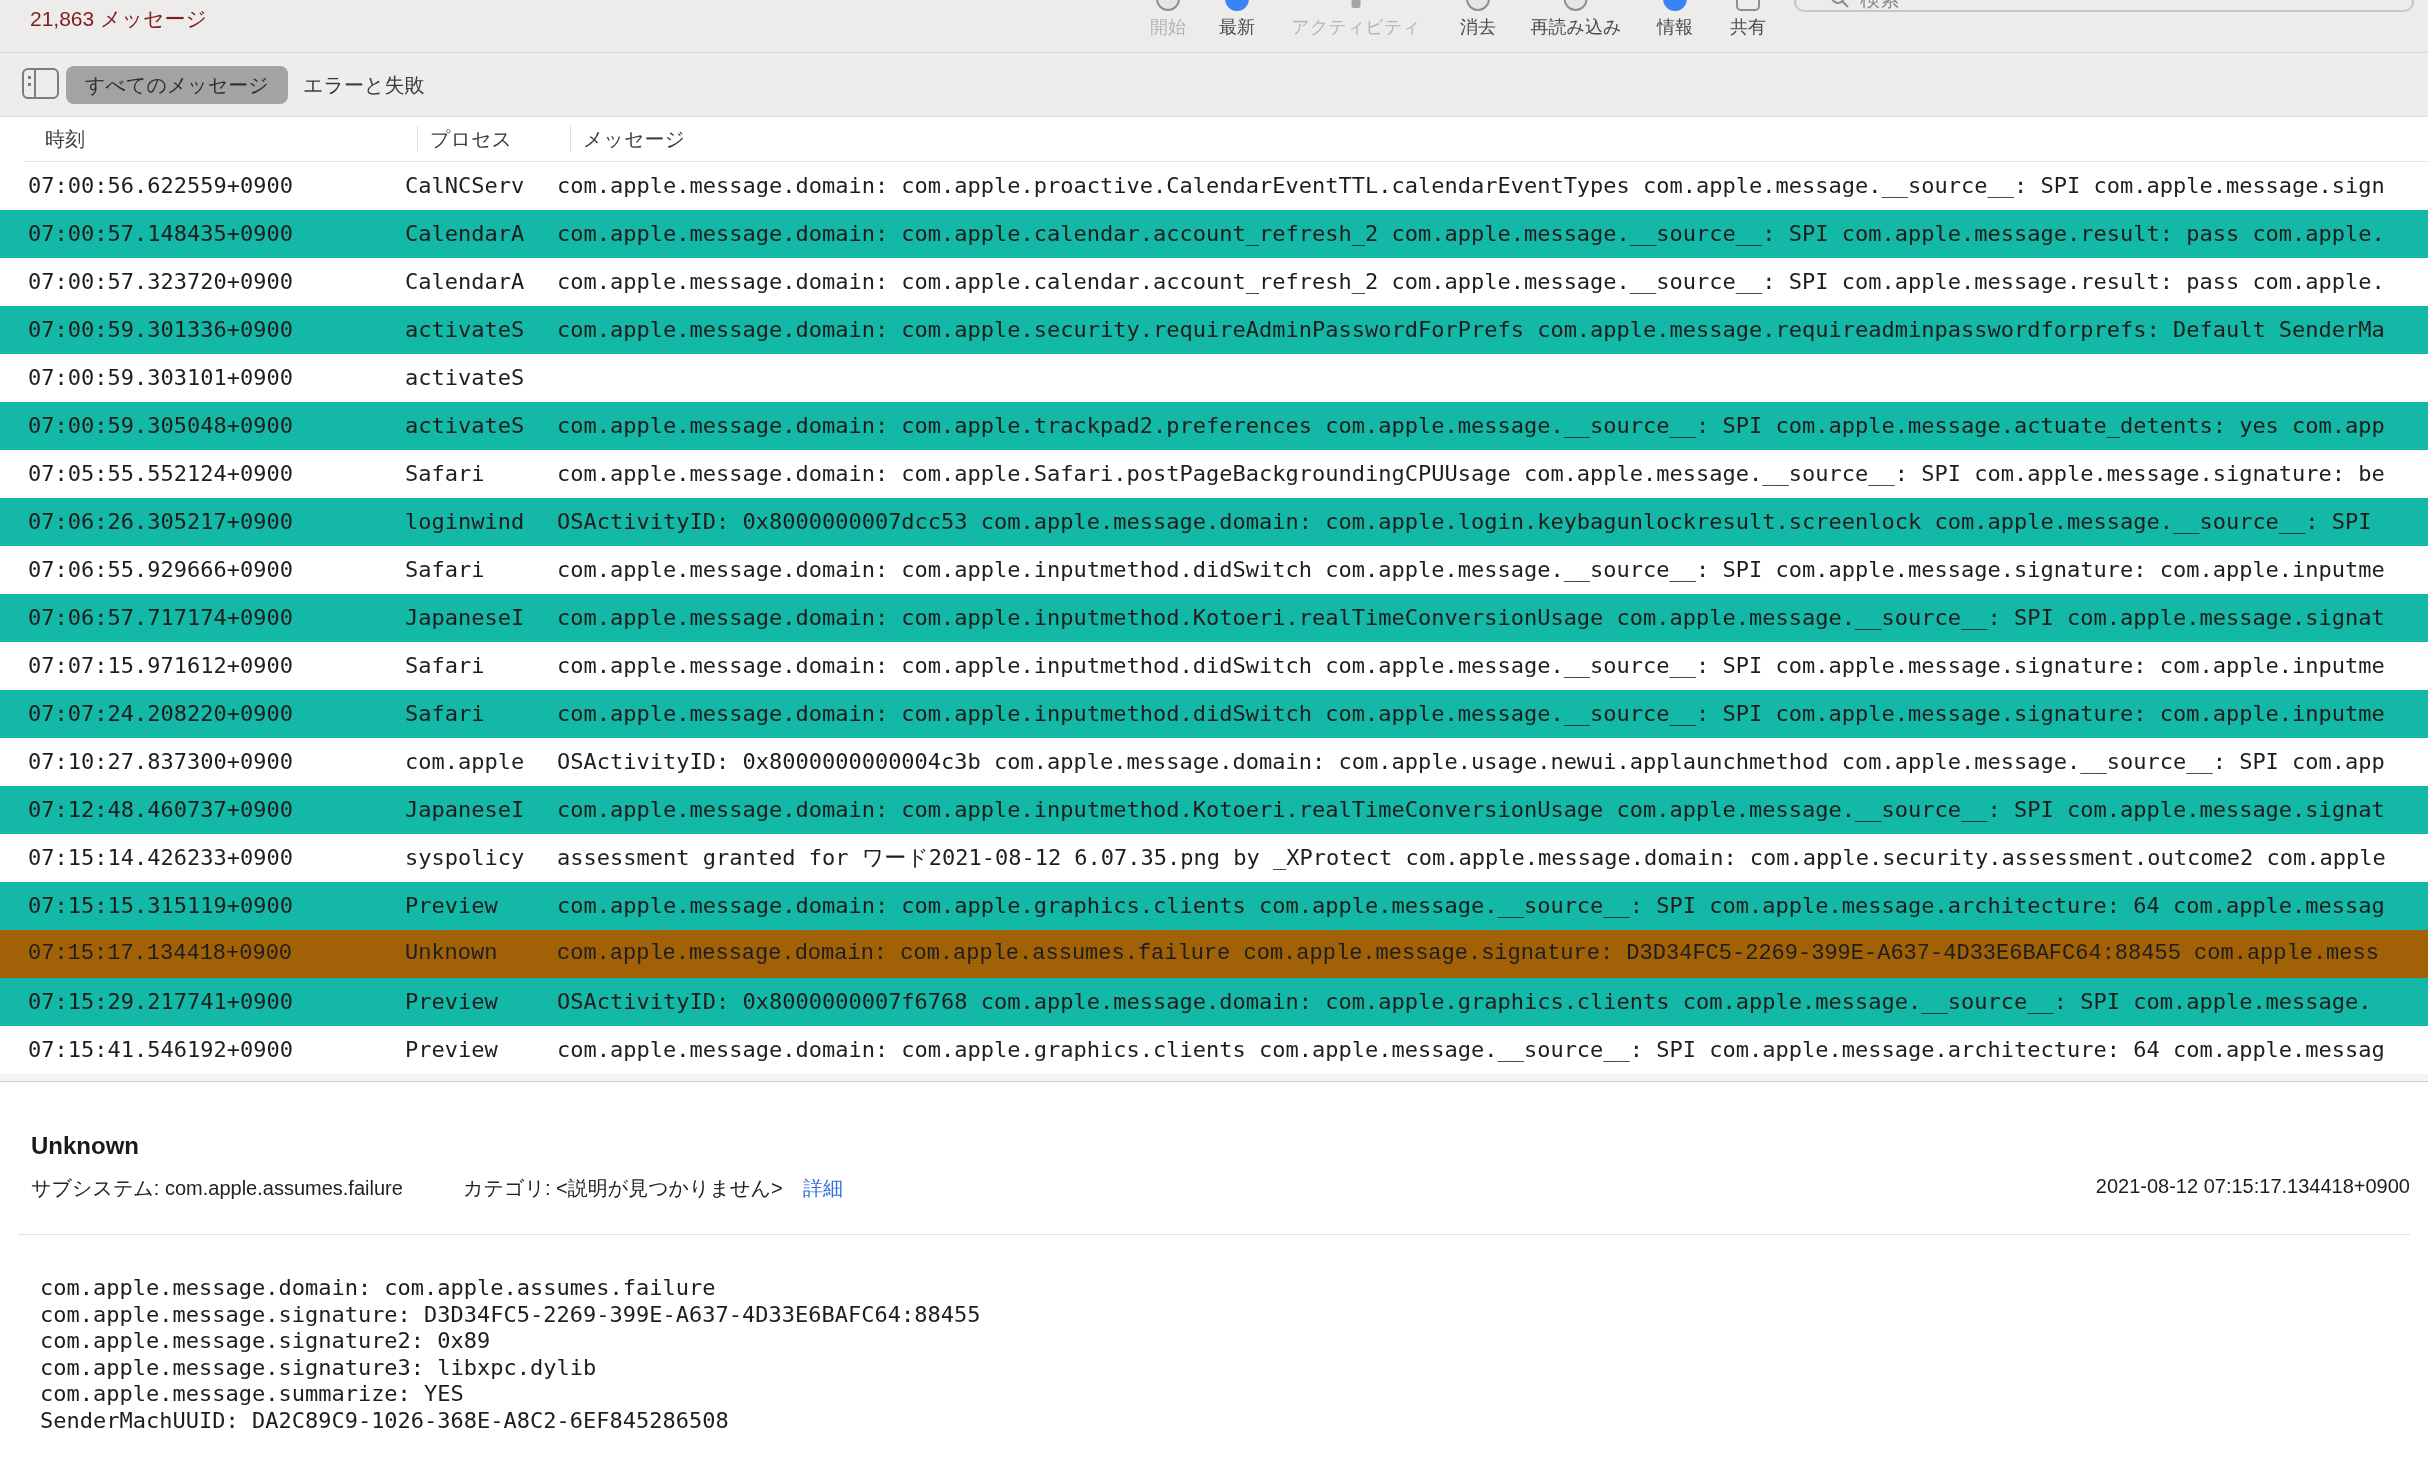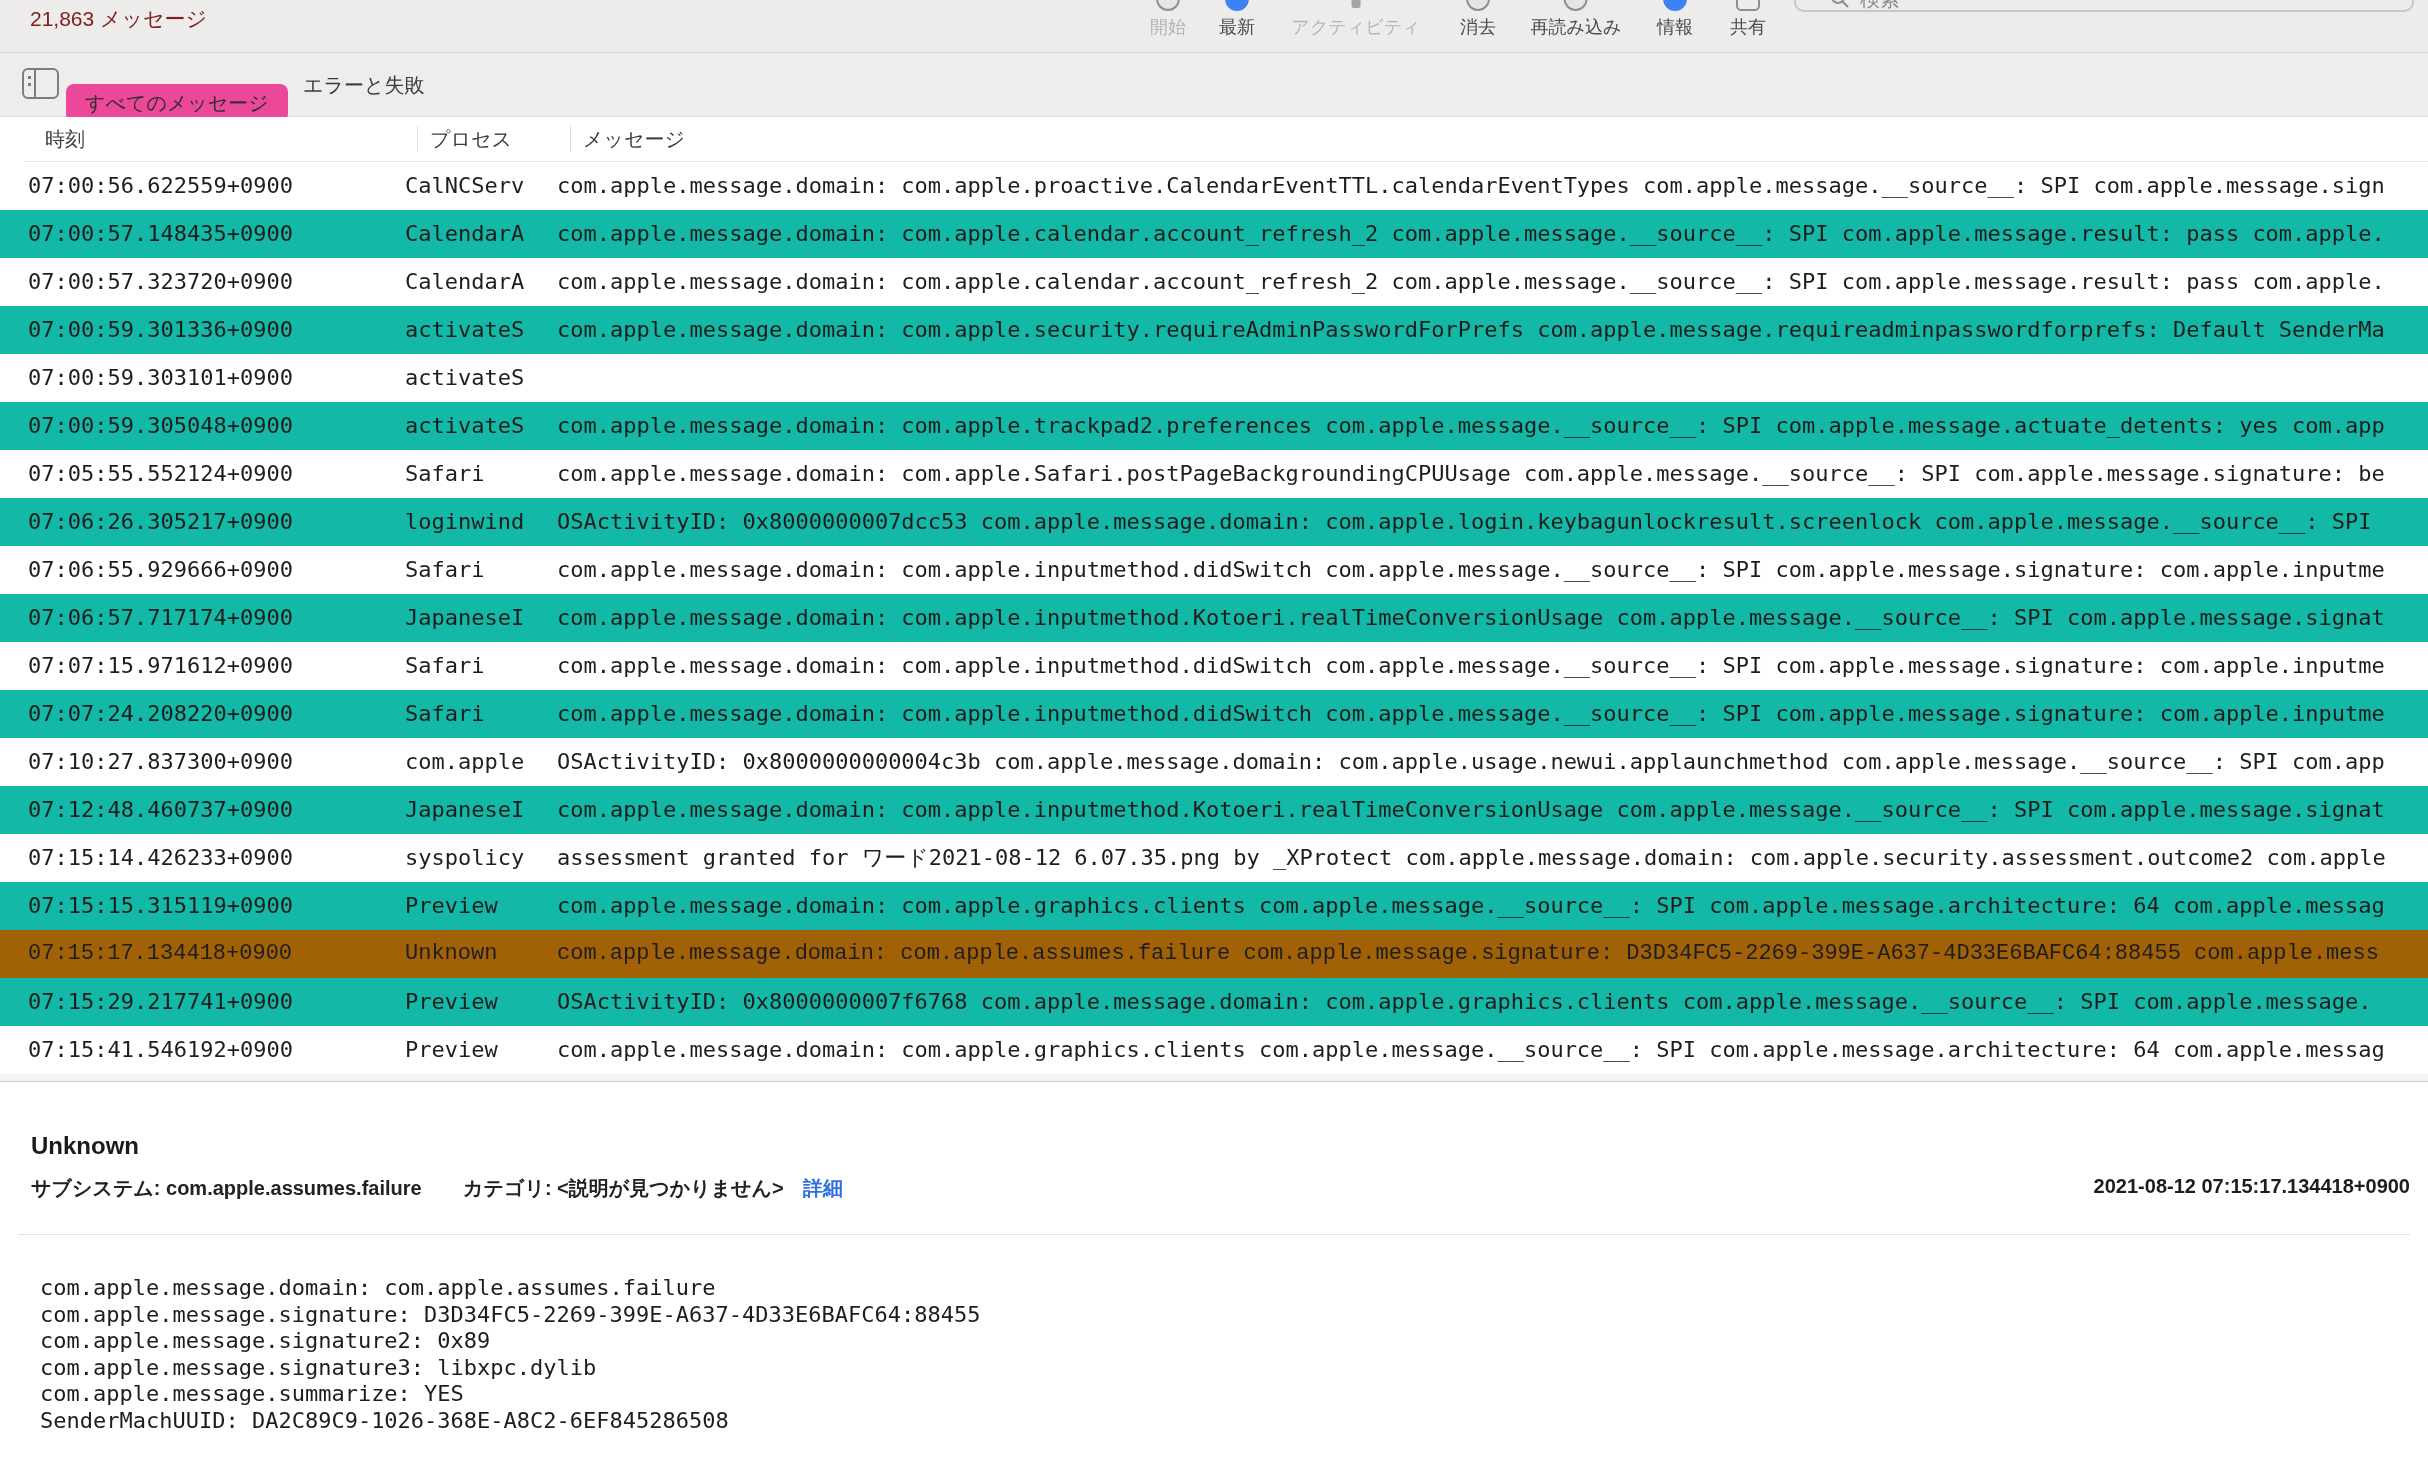--- a/index.html
+++ b/index.html
@@ -22,39 +22,39 @@
   .tb-btn.disabled .tb-label{color:#b6b4b2;}
   .search-field{position:absolute;left:1794px;width:620px;top:-33px;height:45px;border:2px solid #c9c7c5;border-radius:10px;box-sizing:border-box;}
   .search-icon{position:absolute;left:34px;bottom:1px;width:20px;height:20px;}
   .search-ph{position:absolute;left:64px;bottom:-3px;font-size:20px;color:#8e8c8a;}
   
   .filter-bar{position:absolute;top:53px;left:0;right:0;height:63px;background:#eeedeb;border-bottom:1px solid #dddbd9;}
   .sidebar-toggle{position:absolute;left:22px;top:15px;width:37px;height:31px;border:2px solid #7f7d7b;border-radius:6px;box-sizing:border-box;}
   .sidebar-toggle::before{content:"";position:absolute;left:10px;top:0;bottom:0;width:2px;background:#7f7d7b;}
   .sidebar-toggle::after{content:"";position:absolute;left:4px;top:6px;width:3px;height:3px;background:#7f7d7b;box-shadow:0 7px 0 #7f7d7b;}
   .segment{position:absolute;top:13px;height:38px;line-height:38px;font-size:20px;color:#2e2e2e;padding:0 19px;border-radius:8px;white-space:nowrap;}
-  .segment.sel{background:#ec4899;left:66px;margin-top:18px;}
+  .segment.sel{background:#a3a3a3;left:66px;}
   .segment.plain{left:284px;color:#3a3a3a;}
   
   .table-header{position:absolute;top:117px;left:0;right:0;height:44px;background:#ffffff;border-bottom:1px solid #e4e4e4;font-size:20px;color:#3d3d3d;margin-left:25px;}
   .th{position:absolute;line-height:44px;}
   .th-time{left:20px;}.th-process{left:405px;}.th-message{left:558px;}
   .col-sep{position:absolute;top:9px;width:1px;height:26px;background:#dedede;}
   #table-body{position:absolute;top:162px;left:0;right:0;}
   .row{position:relative;height:48px;font-family:"DejaVu Sans Mono","Liberation Mono",monospace;font-size:22px;color:#1e1e1e;white-space:nowrap;cursor:default;}
   .row.alt{background:#14b8a6;}
   .row.selected{background:#a16207;font-family:Liberation Mono, monospace;}
   .c-time{position:absolute;left:28px;line-height:48px;}
   .c-process{position:absolute;left:405px;width:127px;overflow:hidden;line-height:48px;}
   .c-message{position:absolute;left:557px;right:0;overflow:hidden;line-height:48px;}
   .table-tail{position:absolute;top:1074px;left:0;right:0;height:7px;background:#f4f4f4;border-bottom:1px solid #cfcecd;}
   
   .detail-pane{position:absolute;top:1082px;left:0;right:0;bottom:0;background:#ffffff;}
   .detail-title{position:absolute;left:31px;top:50px;font-size:24px;font-weight:600;color:#1b1b1b;}
-  .detail-meta{position:absolute;left:0;right:0;top:93px;height:30px;font-size:20px;color:#222222;font-weight:bold;}
+  .detail-meta{position:absolute;left:0;right:0;top:93px;height:30px;font-size:20px;color:#222222;}
   .meta-subsystem{position:absolute;left:31px;}
   .meta-category{position:absolute;left:463px;}
   .meta-link{position:absolute;left:803px;color:#2f6fde;cursor:pointer;}
   .meta-date{position:absolute;right:18px;color:#1d1d1d;}
   .detail-divider{position:absolute;left:18px;right:18px;top:152px;height:1px;background:#e5e3e1;}
   #detail-body{position:absolute;left:40px;top:193px;font-family:"DejaVu Sans Mono","Liberation Mono",monospace;font-size:22px;line-height:26.5px;color:#1d1d1d;white-space:pre;}
 </style>
 </head>
 <body>
 

